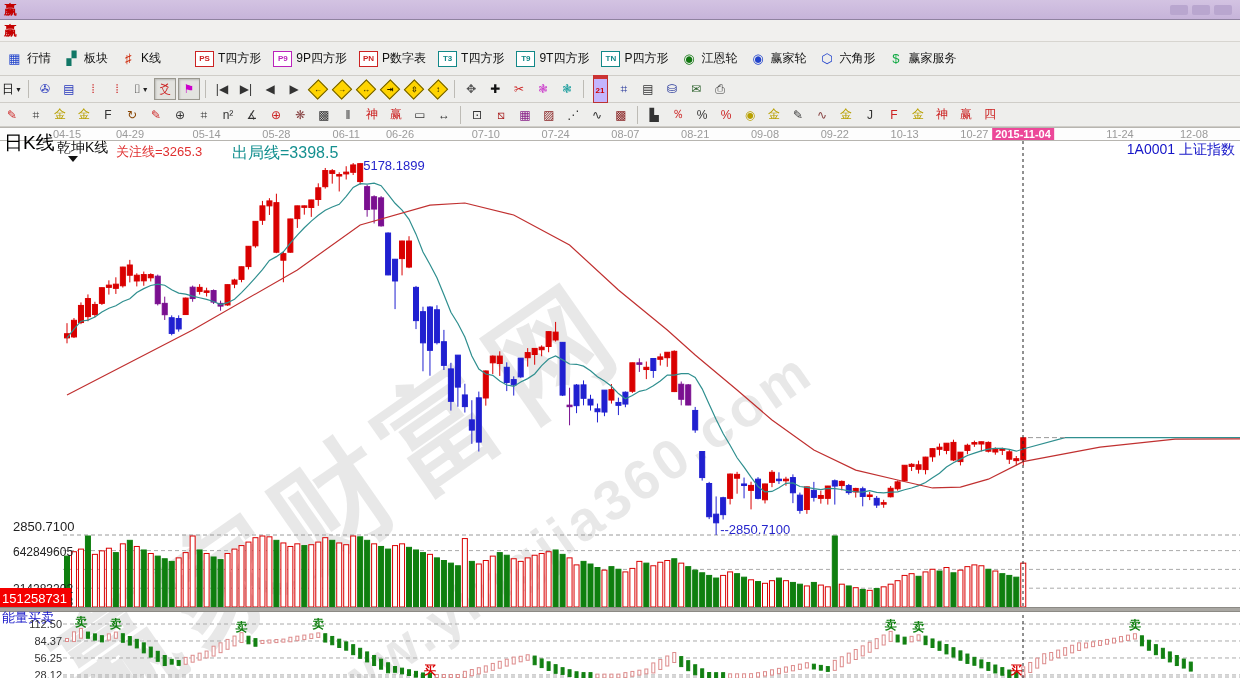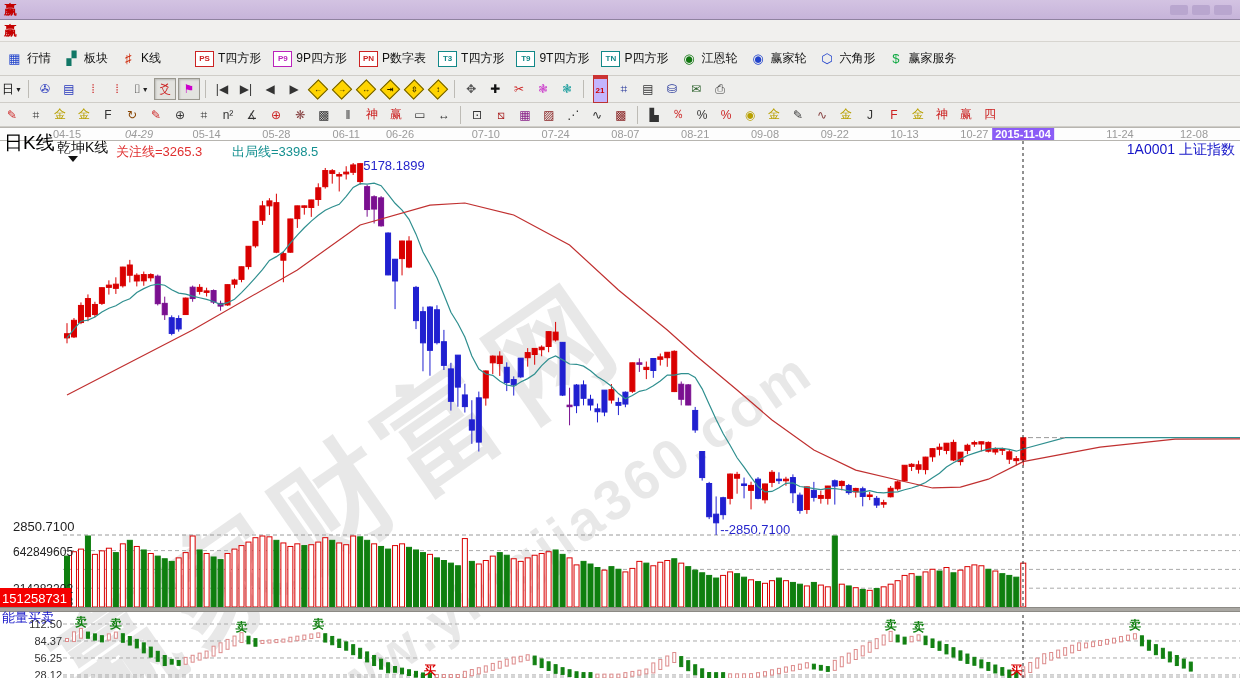--- a/index.html
+++ b/index.html
@@ -23,32 +23,32 @@
   .tb-sep{width:1px;height:18px;background:#bdbbb5;margin:0 4px;}
   .mini{width:20px;height:20px;display:flex;align-items:center;justify-content:center;font-size:12px;margin:0 1px;border:1px solid transparent;}
   .mini.pressed{border:1px solid #9a988f;background:#e3e3df;box-shadow:inset 1px 1px 2px rgba(0,0,0,.18);}
   .mini .dd{font-size:7px;margin-left:1px;color:#222;}
   .diamond{width:13px;height:13px;background:#ffd400;border:1px solid #6b5b00;transform:rotate(45deg);display:flex;align-items:center;justify-content:center;margin:0 3px;}
   .diamond span{transform:rotate(-45deg);font-size:8px;color:#201a00;font-weight:bold;}
   .cal{width:15px;height:28px;border:1px solid #b33;background:#c4b5fd;color:#c00;font-size:8px;font-weight:bold;display:flex;align-items:center;justify-content:center;border-top:4px solid #c33;box-sizing:border-box;}
   
   #daterow{position:absolute;left:0;top:127px;width:1240px;height:14px;background:#fdfdfd;border-top:1px solid #b7b5b0;border-bottom:1px solid #b7b5b0;box-sizing:border-box;}
   .dtick{position:absolute;top:0;transform:translateX(-50%);font-size:11px;color:#9a9a9a;white-space:nowrap;}
-  #curdate{position:absolute;top:0;transform:translateX(-50%);background:#8b5cf6;color:#fff;font-size:11px;font-weight:bold;padding:0 3px;white-space:nowrap;}
+  #curdate{position:absolute;top:0;transform:translateX(-50%);background:#ec4899;color:#fff;font-size:11px;font-weight:bold;padding:0 3px;white-space:nowrap;}
   #chartbg{position:absolute;left:0;top:141px;width:1240px;height:537px;background:#fff;}
   .wm{position:absolute;color:rgba(150,150,150,0.22);font-weight:bold;transform:rotate(-35deg);transform-origin:left center;white-space:nowrap;pointer-events:none;}
   #wm1{left:70px;top:470px;font-size:118px;letter-spacing:14px;}
   #wm2{left:300px;top:545px;font-size:56px;letter-spacing:4px;}
   #chartsvg{position:absolute;left:0;top:0;width:1240px;height:678px;}
   .lbl{position:absolute;white-space:nowrap;}
   #lbl-period{left:4px;top:130px;font-size:19px;color:#000000;}
   #lbl-ktype{left:57px;top:139px;font-size:14px;color:#111;}
   #ktype-dd{position:absolute;left:68px;top:156px;width:0;height:0;border-left:5px solid transparent;border-right:5px solid transparent;border-top:6px solid #111;}
   #lbl-watch{left:116px;top:143px;font-size:13px;color:#e03030;}
-  #lbl-exit{left:232px;top:143px;font-size:13px;color:#159090;}
+  #lbl-exit{left:232px;top:143px;font-size:16px;color:#159090;}
   #lbl-symbol{right:5px;top:141px;font-size:14px;color:#1515c8;}
   #lbl-high{position:absolute;font-size:13px;color:#2626cc;}
   #lbl-low{position:absolute;font-size:13px;color:#2626cc;}
   #lbl-pricefloor{left:13px;top:519px;font-size:13px;color:#222;}
   .vol-lbl{left:13px;font-size:12px;color:#222;}
   #vol-cur{position:absolute;left:0;top:588px;width:69px;height:20px;background:#f40000;color:#fff;font-size:13px;display:flex;align-items:center;padding-left:2px;}
   #pane-sep{position:absolute;left:0;top:607px;width:1240px;height:5px;background:#a9a7a2;border-top:1px solid #8c8a85;border-bottom:1px solid #8c8a85;box-sizing:border-box;}
   #lbl-ind{left:2px;top:609px;font-size:13px;color:#1515c8;}
   .ind-tick{font-size:11px;color:#333;width:58px;text-align:right;position:absolute;left:4px;}
 </style>
@@ -354,21 +354,21 @@
       <div class="mini">
         <span style="color: rgb(204, 34, 34);">赢</span>
       </div>
       <div class="mini">
         <span style="color: rgb(204, 34, 34);">四</span>
       </div>
     </div>
 
   <div id="daterow">
       <span class="dtick" style="left: 67px;">04-15</span>
-      <span class="dtick" style="left: 139px; font-style: italic;">04-29</span>
+      <span class="dtick" style="left: 130px;">04-29</span>
       <span class="dtick" style="left: 206.6px;">05-14</span>
       <span class="dtick" style="left: 276.4px;">05-28</span>
       <span class="dtick" style="left: 346.2px;">06-11</span>
       <span class="dtick" style="left: 400px;">06-26</span>
       <span class="dtick" style="left: 485.8px;">07-10</span>
       <span class="dtick" style="left: 555.6px;">07-24</span>
       <span class="dtick" style="left: 625.4px;">08-07</span>
       <span class="dtick" style="left: 695.2px;">08-21</span>
       <span class="dtick" style="left: 765px;">09-08</span>
       <span class="dtick" style="left: 834.8px;">09-22</span>

